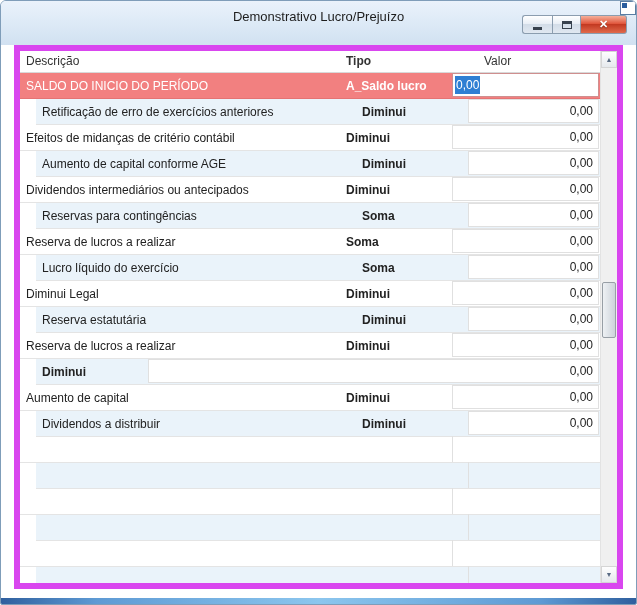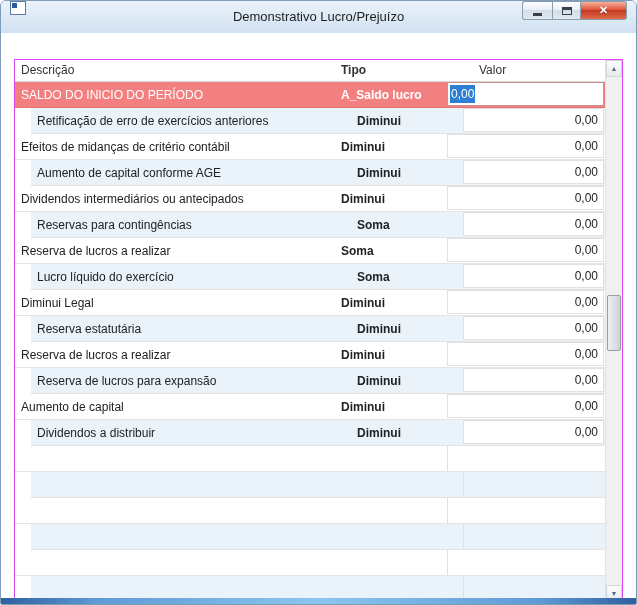--- a/index.html
+++ b/index.html
@@ -11,23 +11,23 @@
     width: 637px; height: 605px;
     border: 1px solid var(--window-border, #7f9db9);
     border-radius: 6px 6px 2px 2px;
     background: #fff;
     overflow: hidden;
   }
 
   
   .titlebar {
     position: relative;
-    height: 32px;
+    height: 44px;
     background: linear-gradient(180deg, #eaf2fb 0%, #dce9f6 55%, #d1e1f1 100%);
-    display: flex; align-items: flex-start;
+    display: flex; align-items: flex-end; flex-direction: column;
   }
   .app-icon {
     width: 16px; height: 14px;
     margin-left: 9px;
     border: 1px solid #5a7da3;
     background: #fff;
     position: relative;
     flex: 0 0 auto;
   }
   .app-icon::before {
@@ -70,23 +70,23 @@
     border-left: none;
     background: linear-gradient(180deg, #f5b09b 0%, #e0563c 45%, #c33a22 50%, #e06a4c 100%);
   }
   .glyph-min { width: 9px; height: 3px; background: #37414d; margin-top: 7px; }
   .glyph-max { width: 10px; height: 8px; border: 1px solid #37414d; border-top-width: 3px; background: transparent; }
   .glyph-close { color: #fff; font-size: 11px; font-weight: bold; line-height: 1; text-shadow: 0 1px 1px rgba(0,0,0,.35); }
 
   
   .panel {
     position: absolute;
-    left: 13px; right: 13px; top: 58px;
+    left: 13px; right: 13px; top: 44px;
     height: 544px;
-    border: 1px solid #d946ef;
+    border: 6px solid #d946ef;
     background: #15803d;
     display: flex;
   }
   .grid-area { flex: 1 1 auto; overflow: hidden; background: #fff; }
 
   .grid-header {
     display: flex;
     height: 22px;
     background: #fff;
     border-bottom: 1px solid #d9d9d9;
@@ -260,21 +260,20 @@
             <div class="cell desc">Reserva estatutária</div>
             <div class="cell tipo">Diminui</div>
             <div class="cell valor boxed">0,00</div>
           </div>
           <div class="row plain">
             <div class="cell desc">Reserva de lucros a realizar</div>
             <div class="cell tipo">Diminui</div>
             <div class="cell valor boxed">0,00</div>
           </div>
           <div class="row alt">
-            <div class="cell desc">Reserva de lucros para expansão</div>
             <div class="cell tipo">Diminui</div>
             <div class="cell valor boxed">0,00</div>
           </div>
           <div class="row plain">
             <div class="cell desc">Aumento de capital</div>
             <div class="cell tipo">Diminui</div>
             <div class="cell valor boxed">0,00</div>
           </div>
           <div class="row alt">
             <div class="cell desc">Dividendos a distribuir</div>

